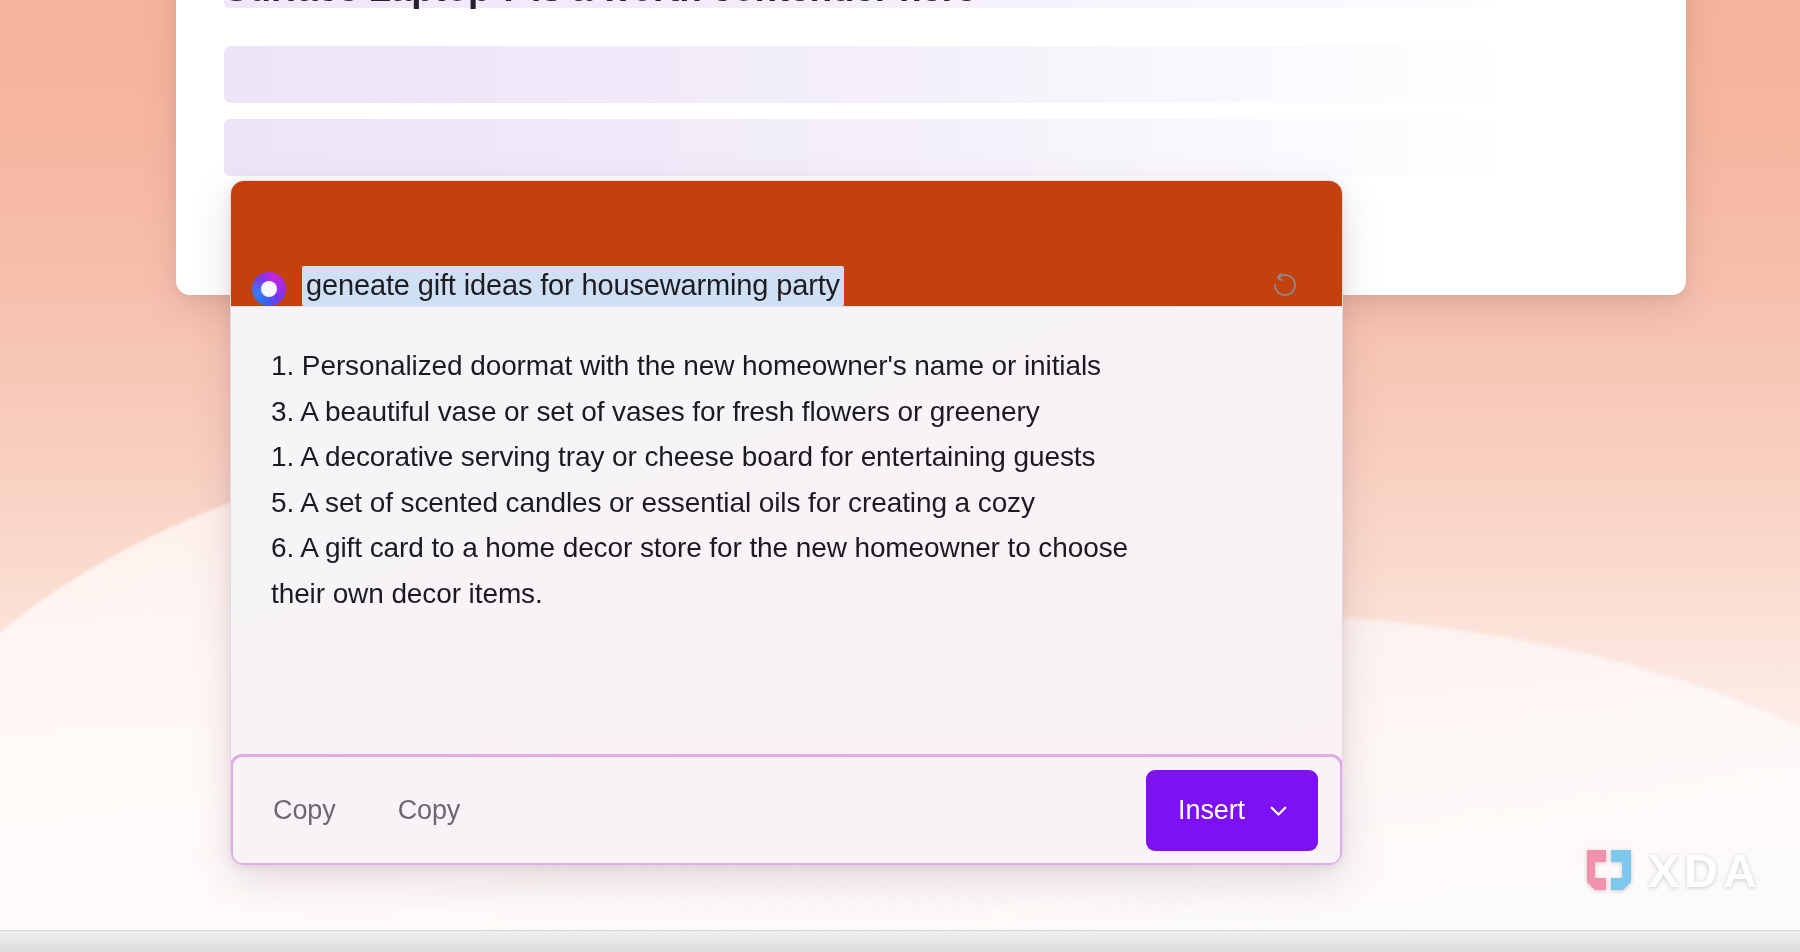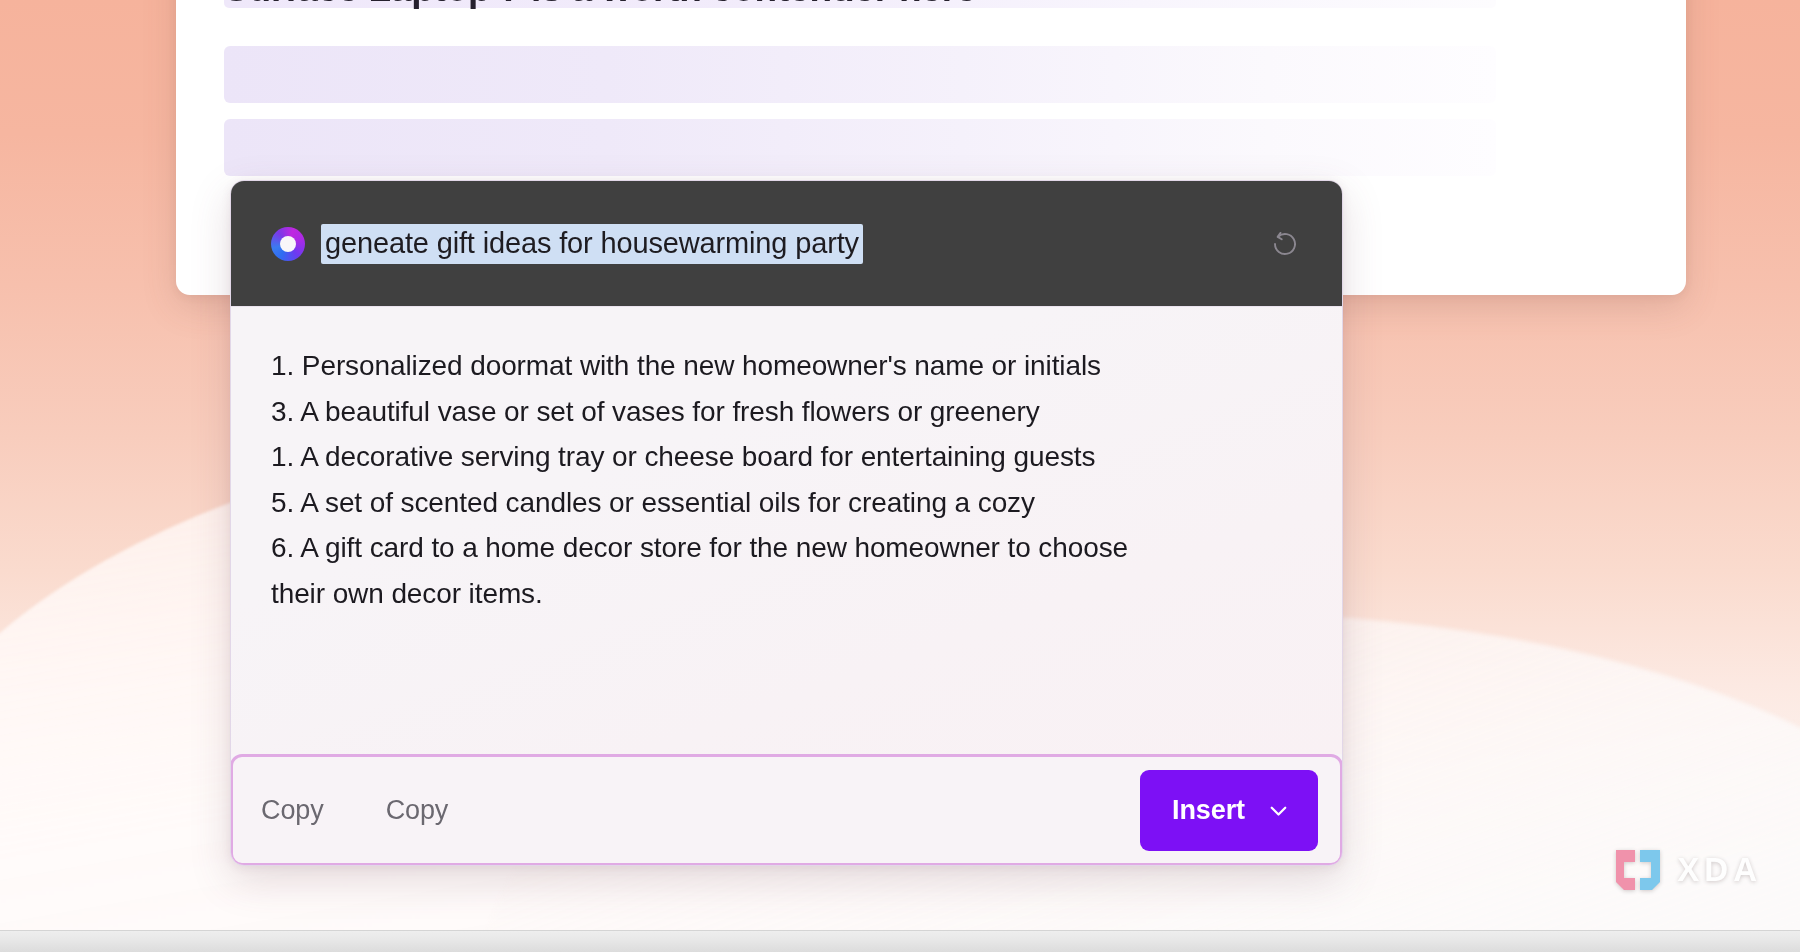--- a/index.html
+++ b/index.html
@@ -99,23 +99,23 @@
     box-shadow:0 14px 40px rgba(110,70,90,.18), 0 2px 10px rgba(110,70,90,.09);
     overflow:hidden;
     display:flex; flex-direction:column;
     border:1px solid #e2d7e8;
   }
 
   
   #prompt-row{
     height:126px;
     flex:0 0 126px;
-    display:flex; align-items:center;
-    padding:0 36px 0 40px;
-    background:#404040;
+    display:flex; align-items:flex-end;
+    padding:0 36px 0 21px;
+    background:#c2410c;
     border-bottom:1px solid #eae3ee;
     position:relative;
   }
   #copilot-ring{
     width:34px; height:34px; flex:0 0 34px;
     border-radius:50%;
     background:conic-gradient(from 20deg,
         #c027e0 0deg,
         #a82ae6 55deg,
         #6d3af0 120deg,
@@ -160,60 +160,60 @@
     line-height:45.5px;
     color:#1c1a20;
     letter-spacing:-0.1px;
   }
 
   
   #card-footer{
     flex:0 0 112px;
     height:112px;
     display:flex; align-items:center;
-    padding:0 22px 0 28px;
+    padding:0 22px 0 40px;
     background:#f8f3f7;
     border:3px solid #e0aae4;
     border-radius:12px;
     margin:0 -1px -1px -1px;
   }
   .foot-link{
     font-size:27px;
     color:#6b6870;
     margin-right:62px;
     cursor:pointer;
     letter-spacing:-0.1px;
   }
   #insert-button{
     margin-left:auto;
     display:flex; align-items:center; justify-content:center;
     gap:20px;
     background:#7d10f5;
     color:#ffffff;
     font-size:27px;
-    font-weight:bold;
+    font-weight:normal;
     border:none;
     border-radius:9px;
     height:81px;
     padding:0 26px 0 32px;
     cursor:pointer;
     letter-spacing:-0.1px;
     font-family:"Liberation Sans", sans-serif;
   }
 
   
   #xda-watermark{
     position:absolute;
     right:38px; bottom:54px;
     display:flex; align-items:center; gap:11px;
     opacity:.93;
     filter:drop-shadow(0 1px 2px rgba(90,70,70,.30));
   }
   #xda-text{
-    font-size:33px;
+    font-size:47px;
     font-weight:bold;
     color:#ffffff;
     letter-spacing:5px;
     font-family:"Liberation Sans", sans-serif;
     -webkit-text-stroke:0px;
   }
 </style>
 </head>
 <body>
 

